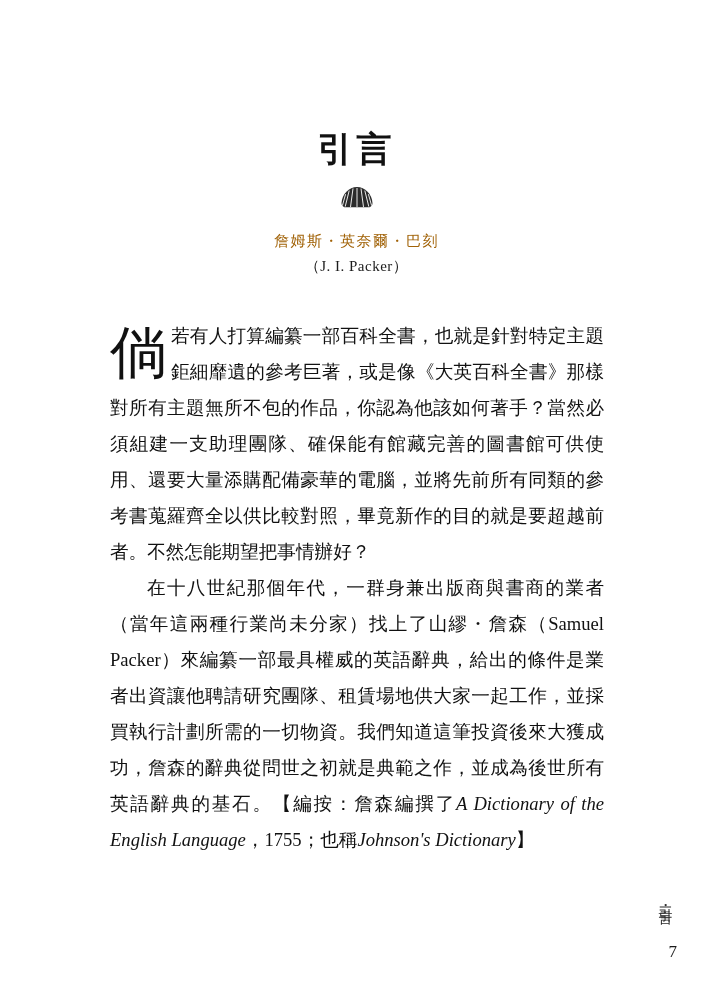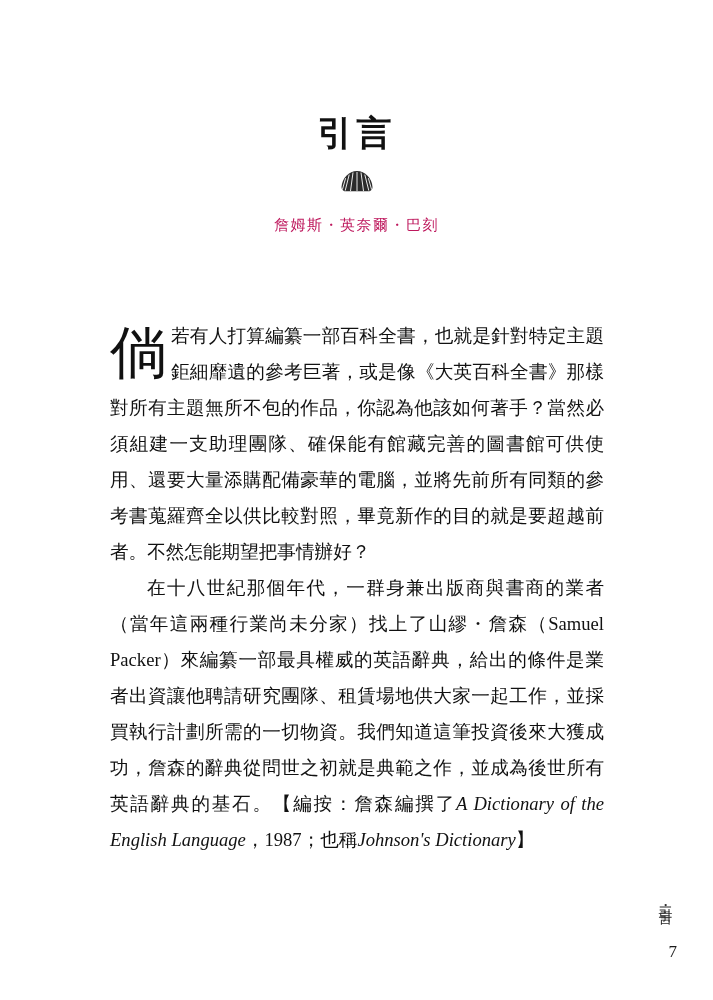--- a/index.html
+++ b/index.html
@@ -18,21 +18,21 @@
   .page {
     position: absolute;
     inset: 0;
     width: 713px;
     height: 1000px;
   }
 
   
   .title-block {
     position: absolute;
-    top: 112px;
+    top: 128px;
     left: 0;
     width: 713px;
     text-align: center;
   }
   .chapter-title {
     font-family: "DejaVu Serif", "Liberation Serif", serif;
     font-size: 35px;
     letter-spacing: 4px;
     font-weight: 600;
     color: #111111;
@@ -43,21 +43,21 @@
     height: 30px;
     line-height: 30px;
     font-size: 26px;
     color: #2b2b2b;
     letter-spacing: 0;
   }
   .author-cn {
     margin-top: 16px;
     font-size: 15px;
     letter-spacing: 1.5px;
-    color: #be185d;
+    color: #a16207;
   }
   .author-en {
     margin-top: 6px;
     font-size: 15px;
     letter-spacing: 0.5px;
     color: #1c1c1c;
   }
 
   
   .body-text {
@@ -139,30 +139,31 @@
           <path d="M13 2.5 L10.5 21"></path>
           <path d="M21 2.5 L23.5 21"></path>
           <path d="M9.2 4.6 L5.2 20.6"></path>
           <path d="M24.8 4.6 L28.8 20.6"></path>
           <path d="M5.6 8.2 L2.4 19.6"></path>
           <path d="M28.4 8.2 L31.6 19.6"></path>
         </g>
       </svg>
     </div>
     <div class="author-cn">詹姆斯・英奈爾・巴刻</div>
+    <div class="author-en">（J. I. Packer）</div>
   </div>
 
   <div class="body-text">
 
     <p class="para dropcap-para">
       <span class="dropcap">倘</span><span>若有人打算編纂一部百科全書，也就是針對特定主題鉅細靡遺的參考巨著，或是像《大英百科全書》那樣對所有主題無所不包的作品，你認為他該如何著手？當然必須組建一支助理團隊、確保能有館藏完善的圖書館可供使用、還要大量添購配備豪華的電腦，並將先前所有同類的參考書蒐羅齊全以供比較對照，畢竟新作的目的就是要超越前者。不然怎能期望把事情辦好？</span>
     </p>
 
     <p class="para">
-      <span>在十八世紀那個年代，一群身兼出版商與書商的業者（當年這兩種行業尚未分家）找上了山繆・詹森（Samuel Packer）來編纂一部最具權威的英語辭典，給出的條件是業者出資讓他聘請研究團隊、租賃場地供大家一起工作，並採買執行計劃所需的一切物資。我們知道這筆投資後來大獲成功，詹森的辭典從問世之初就是典範之作，並成為後世所有英語辭典的基石。【編按：詹森編撰了</span><span class="title-italic">A Dictionary of the English Language</span><span>，1987；也稱</span><span class="title-italic">Johnson's Dictionary</span><span>】</span>
+      <span>在十八世紀那個年代，一群身兼出版商與書商的業者（當年這兩種行業尚未分家）找上了山繆・詹森（Samuel Packer）來編纂一部最具權威的英語辭典，給出的條件是業者出資讓他聘請研究團隊、租賃場地供大家一起工作，並採買執行計劃所需的一切物資。我們知道這筆投資後來大獲成功，詹森的辭典從問世之初就是典範之作，並成為後世所有英語辭典的基石。【編按：詹森編撰了</span><span class="title-italic">A Dictionary of the English Language</span><span>，1755；也稱</span><span class="title-italic">Johnson's Dictionary</span><span>】</span>
     </p>
 
 
   </div>
 
   <div class="running-head">三・引言</div>
 
   <div class="page-number">7</div>
 
 </div>

